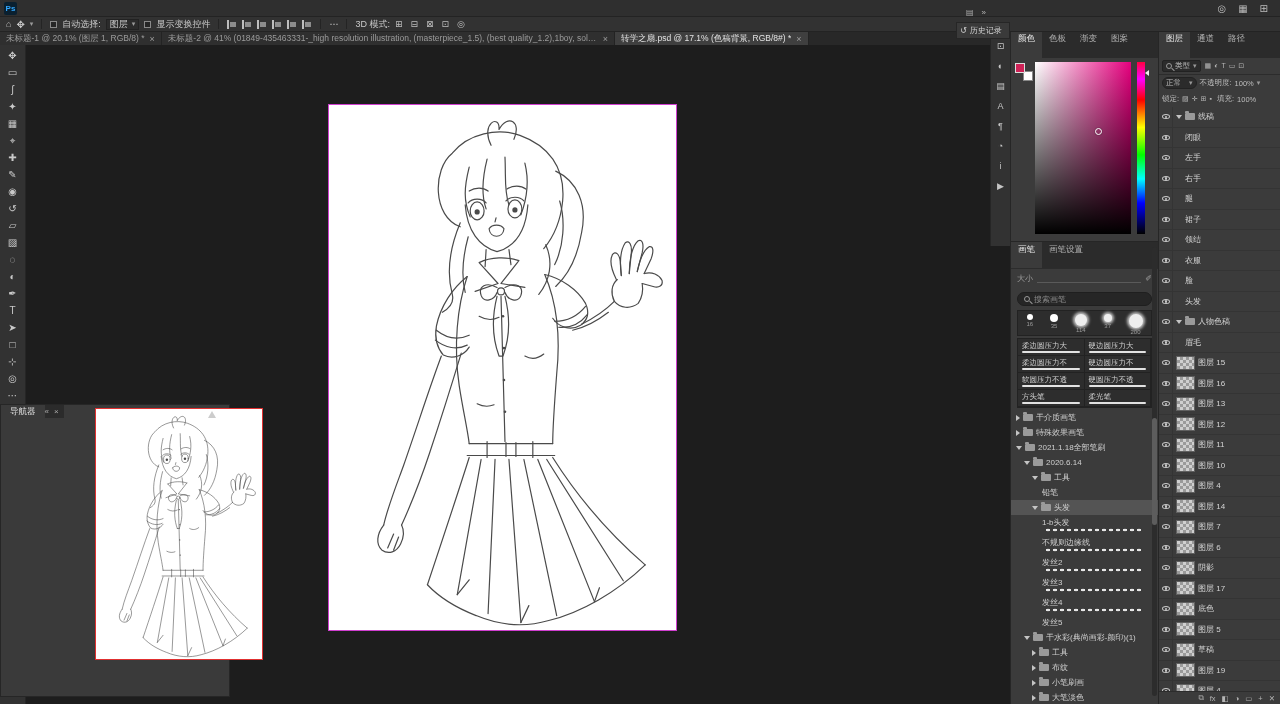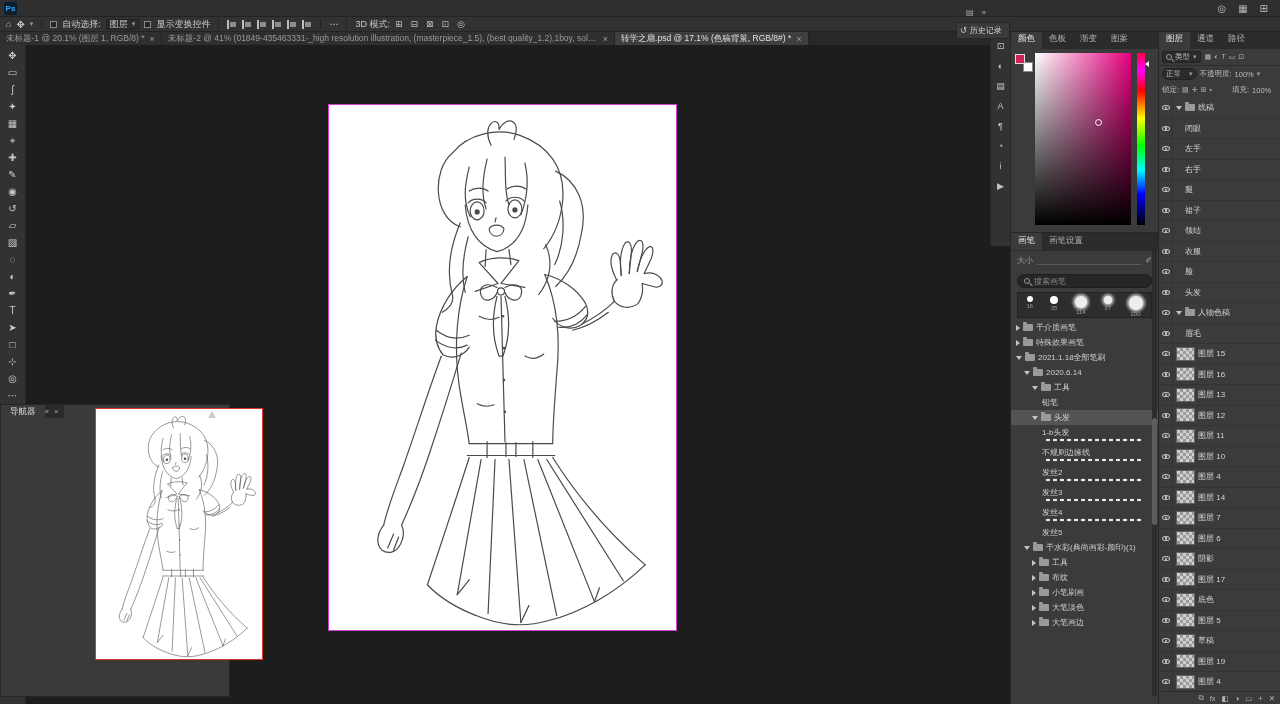--- a/index.html
+++ b/index.html
@@ -43,21 +43,21 @@
   .nav-thumb{position:absolute;left:31px;top:3px;width:168px;height:252px;background:#fff;border:1px solid #e03030}
   .nav-footer{height:22px;display:flex;font-size:8.5px;color:#ccc;padding:12px 6px;gap:6px;flex:0 0 auto}
   .nav-slider{flex:1;height:2px;background:#222;position:relative}
   .nav-thumb-handle{position:absolute;left:30%;top:-6px;width:0;height:0;border-left:4px solid transparent;border-right:4px solid transparent;border-bottom:7px solid #ccc}
   .mtn{color:#bdbdbd}
   
   #collapse-top{position:absolute;left:966px;top:8px;display:flex;gap:8px;font-size:8px;color:#b5b5b5;z-index:21}
   #history-collapsed{position:absolute;left:956px;top:22px;width:54px;height:17px;background:#3a3a3a;border:1px solid #262626;display:flex;align-items:center;gap:3px;padding:0 3px;font-size:8px;color:#d0d0d0;z-index:21}
   #dock-strip{position:absolute;left:990px;top:31px;width:20px;height:215px;background:#323232;border-left:1px solid #262626;display:flex;flex-direction:column;align-items:center;padding-top:10px;gap:10px;font-size:9px;color:#c5c5c5;z-index:5}
   
-  .panel-tabs{height:18px;background:#2b2b2b;display:flex;align-items:stretch;font-size:8.5px;flex:0 0 auto}
+  .panel-tabs{height:27px;background:#2b2b2b;display:flex;align-items:stretch;font-size:8.5px;flex:0 0 auto}
   .ptab{padding:0 7px;line-height:15px;color:#b0b0b0;white-space:nowrap}
   .ptab.active{background:#3b3b3b;color:#e8e8e8}
   
   #col2{position:absolute;left:1010px;top:31px;width:148px;bottom:0;background:#3b3b3b;border-left:1px solid #262626;display:flex;flex-direction:column;z-index:4}
   #color-body{position:relative;height:183px;flex:0 0 auto}
   .mini-swatches{position:absolute;left:4px;top:5px;width:18px;height:18px}
   .mini-fg{position:absolute;left:0;top:0;width:10px;height:10px;background:#cf2257;border:1px solid #ddd;z-index:1}
   .mini-bg{position:absolute;right:0;bottom:0;width:10px;height:10px;background:#fff;border:1px solid #888}
   .sb-box{position:absolute;left:24px;top:4px;width:96px;height:172px;background:linear-gradient(to top,#000,rgba(0,0,0,0)),linear-gradient(to right,#fff,#e6007e)}
   .picker-marker{position:absolute;left:84px;top:70px;width:7px;height:7px;border:1px solid #fff;border-radius:50%;box-shadow:0 0 1px #000}
@@ -385,20 +385,31 @@
       <span class="tip s4 soft">
         <span class="dot"></span>
         <span class="lbl">37</span>
       </span>
 
       <span class="tip s5 soft">
         <span class="dot"></span>
         <span class="lbl">200</span>
       </span>
     </div>
+  <div class="presets">
+
+  <span class="preset">柔边圆压力大</span>
+      <span class="preset">硬边圆压力大</span>
+      <span class="preset">柔边圆压力不</span>
+      <span class="preset">硬边圆压力不</span>
+      <span class="preset">软圆压力不透</span>
+      <span class="preset">硬圆压力不透</span>
+      <span class="preset">方头笔</span>
+      <span class="preset">柔光笔</span>
+    </div>
   <div id="brush-tree">
 
       <div class="trow folder closed d0">
         <span class="tw"></span>
         <span class="fold"></span>
         <span>干介质画笔</span>
 
       </div>
 
       <div class="trow folder closed d0">
@@ -558,21 +569,21 @@
   </div>
   <div class="lp-row">
     <span>锁定:</span>
     <span style="display:flex;gap:3px">
 
     <span class="tiny-ico">▨</span>
         <span class="tiny-ico">✛</span>
         <span class="tiny-ico">⊞</span>
         <span class="tiny-ico">▪</span>
       </span>
-    <span style="margin-left:17px">填充:</span>
+    <span style="margin-left:2px">填充:</span>
     <span>100%</span>
   </div>
   <div id="layer-list">
 
       <div class="lrow group">
         <span class="eye-cell">
           <span class="eye"></span>
         </span>
         <span class="tw"></span>
         <span class="fold"></span>

